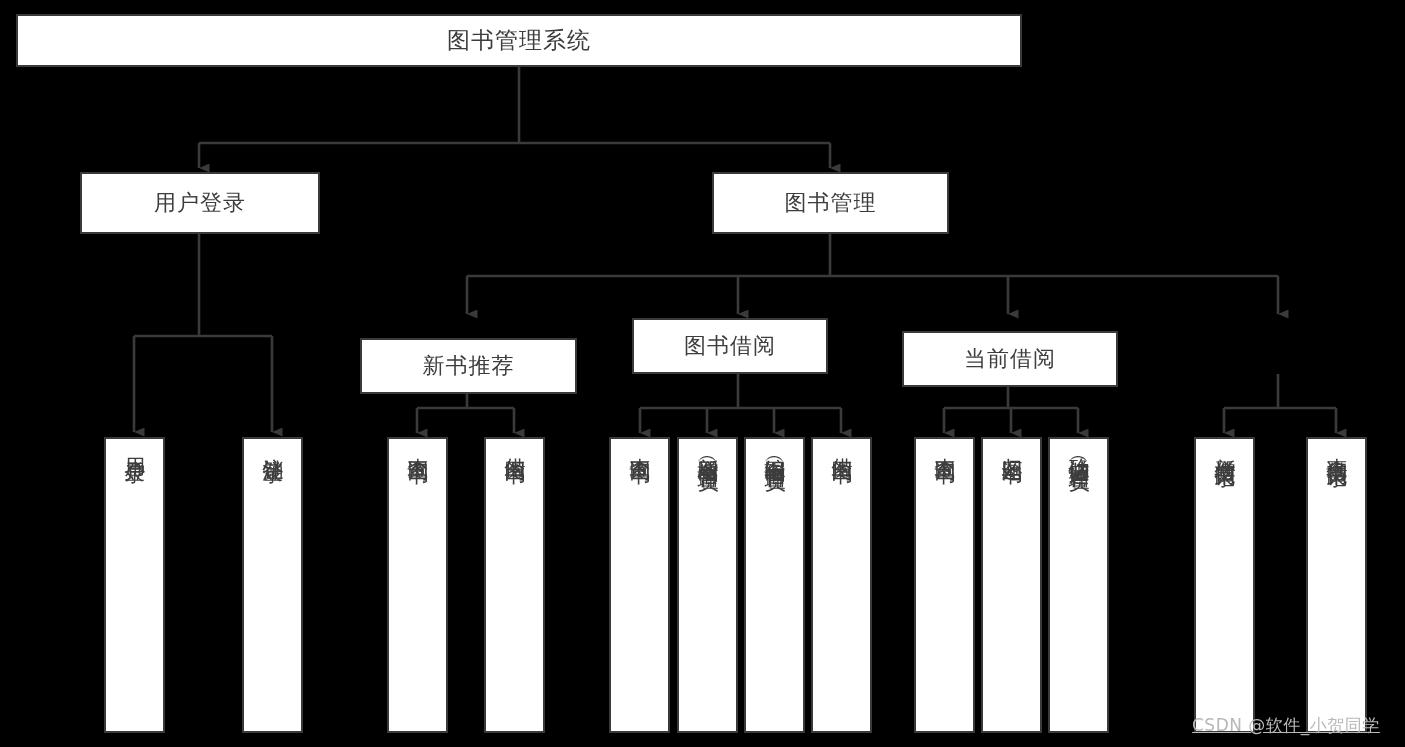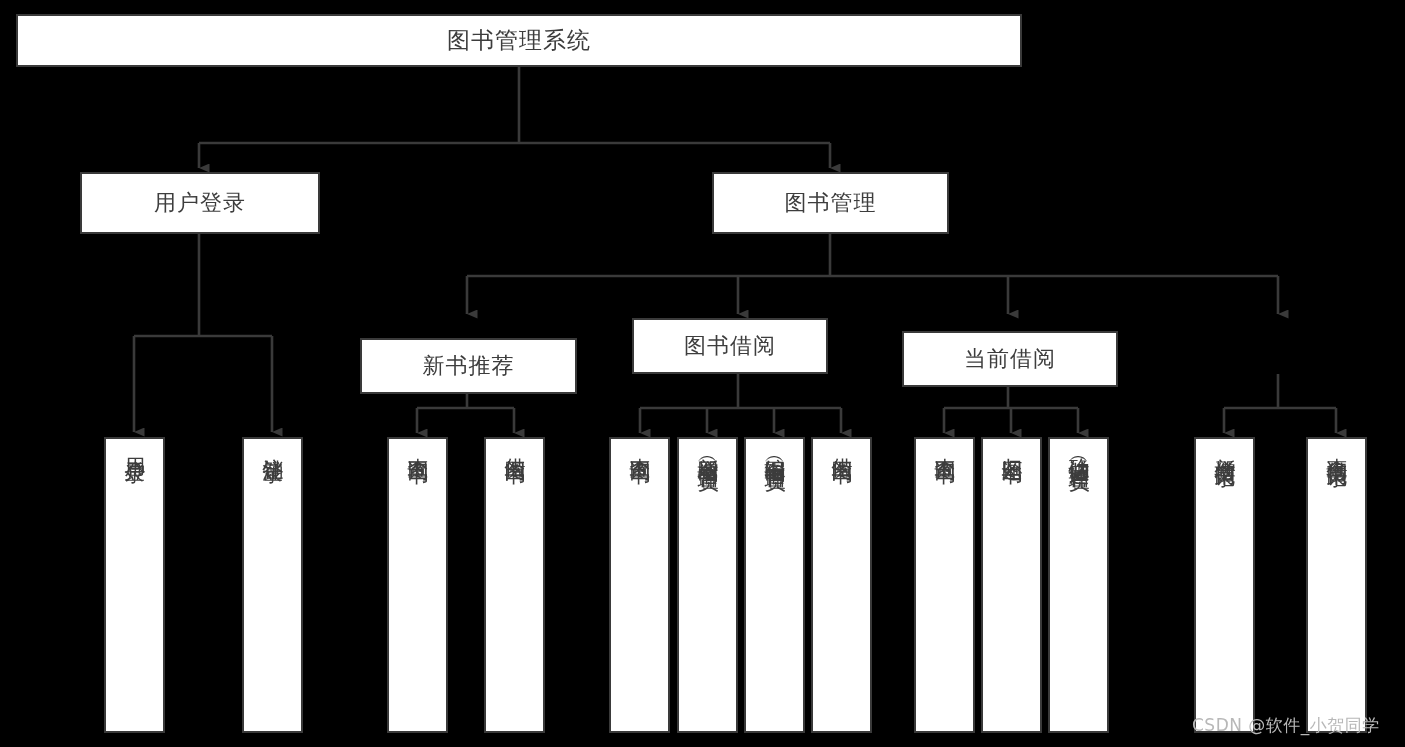--- a/index.html
+++ b/index.html
@@ -57,20 +57,21 @@
     font-size: 23px;
   }
   .watermark {
     position: absolute;
     color: #b8b8b8;
     font-size: 17px;
     letter-spacing: 0.5px;
     z-index: 3;
     white-space: nowrap;
     pointer-events: none;
+    text-decoration: underline;
   }
 </style>
 </head>
 <body>
 
 <div id="canvas">
 
   <svg class="edges" viewBox="0 0 1405 747">
     <defs>
       <marker id="arw" markerWidth="10" markerHeight="11" refX="4.5" refY="10.5" orient="auto" markerUnits="userSpaceOnUse">

